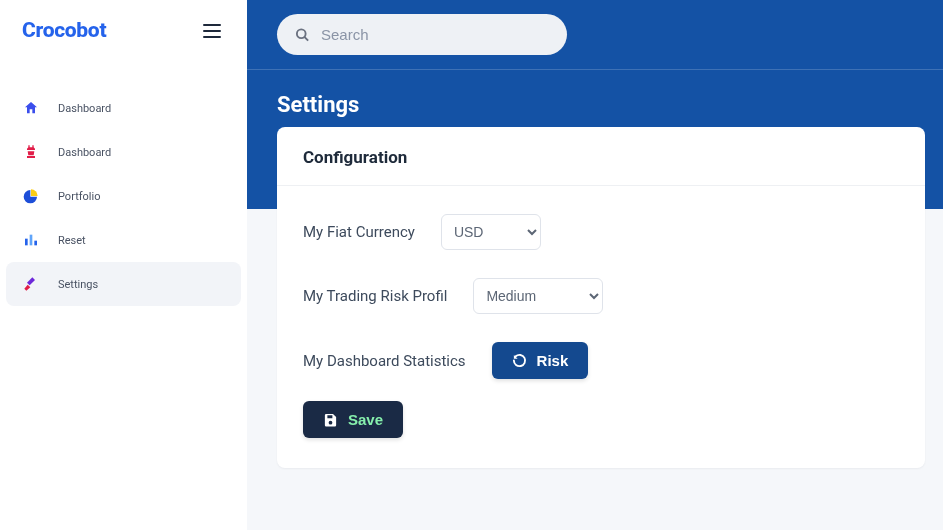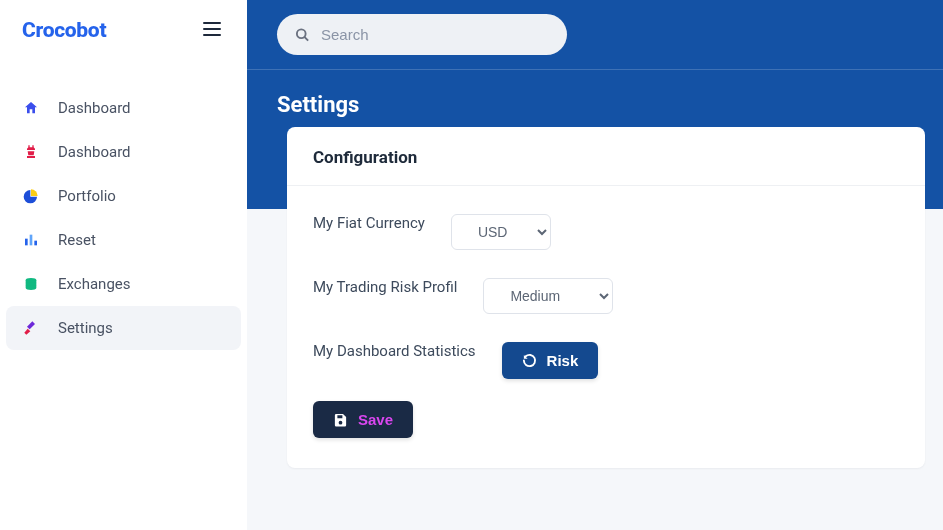--- a/index.html
+++ b/index.html
@@ -15,21 +15,21 @@
   
   .sidebar {
     width: 247px;
     background: #fff;
     display: flex;
     flex-direction: column;
     position: relative;
   }
   .sidebar-header {
     display: flex;
-    align-items: flex-start;
+    align-items: flex-end;
     justify-content: space-between;
     padding: 18px 22px 18px 22px;
   }
   .brand {
     font-size: 21px;
     font-weight: 800;
     color: #2563eb;
     letter-spacing: -0.3px;
   }
   .hamburger {
@@ -51,21 +51,21 @@
     display: flex;
     flex-direction: column;
     gap: 0px;
     padding: 0 6px;
   }
   .nav-item {
     display: flex;
     align-items: center;
     gap: 18px;
     padding: 13px 16px;
-    font-size: 15px;
+    font-size: 11px;
     color: #515a6e;
     cursor: pointer;
     border-radius: 8px;
   }
   .nav-item.active {
     background: #f2f4f8;
   }
   .nav-item .icon {
     width: 18px;
     height: 18px;
@@ -122,53 +122,54 @@
 
   .content-area {
     flex: 1;
     position: relative;
     background: #f5f7fa;
     margin-top: 82px;
   }
 
   .card {
     position: absolute;
-    left: 40px;
+    left: 30px;
     right: 18px;
     top: -82px;
     background: #fff;
     border-radius: 8px;
     box-shadow: 0 1px 2px rgba(16,24,40,0.05);
   }
   .card-header {
     padding: 20px 26px 18px 26px;
     border-bottom: 1px solid #eef0f3;
   }
   .card-title {
     font-size: 17px;
     font-weight: 700;
     color: #1e2a3a;
   }
   .card-body {
     padding: 28px 26px 30px 26px;
   }
   .form-row {
     display: flex;
+    align-items: center;
     gap: 26px;
     margin-bottom: 28px;
   }
   .form-row:last-of-type { margin-bottom: 22px; }
   .form-label {
     font-size: 15px;
     color: #3d4a5c;
   }
   select.form-control {
     border: 1px solid #dfe3ea;
     border-radius: 6px;
-    padding: 8px 22px;
+    padding: 8px 8px;
     font-size: 14px;
     color: #5c6675;
     background: #fff;
     outline: none;
   }
   .select-narrow { width: 100px; }
   .select-wide { width: 130px; }
 
   .btn {
     display: inline-flex;
@@ -181,21 +182,21 @@
     font-weight: 600;
     cursor: pointer;
     box-shadow: 0 2px 4px rgba(0,0,0,0.12);
   }
   .btn-reset {
     background: #14498f;
     color: #fff;
   }
   .btn-save {
     background: #1a2a45;
-    color: #d946ef;
+    color: #86efac;
   }
   .btn .icon {
     display: inline-flex;
     align-items: center;
     justify-content: center;
   }
 </style>
 </head>
 <body>
 
@@ -242,31 +243,20 @@
       <span class="icon">
         <svg width="16" height="16" viewBox="0 0 24 24">
             <rect x="3" y="10" width="4" height="10" fill="#2563eb"></rect>
             <rect x="10" y="4" width="4" height="16" fill="#60a5fa"></rect>
             <rect x="17" y="13" width="4" height="7" fill="#2563eb"></rect>
           </svg>
       </span>
       <span class="nav-label">Reset</span>
     </div>
 
-    <div class="nav-item">
-      <span class="icon">
-        <svg width="16" height="16" viewBox="0 0 24 24" fill="#10b981">
-            <ellipse cx="12" cy="6" rx="8" ry="3"></ellipse>
-            <path d="M4 6v4c0 1.7 3.6 3 8 3s8-1.3 8-3V6"></path>
-            <path d="M4 10v4c0 1.7 3.6 3 8 3s8-1.3 8-3v-4"></path>
-            <path d="M4 14v4c0 1.7 3.6 3 8 3s8-1.3 8-3v-4"></path>
-          </svg>
-      </span>
-      <span class="nav-label">Exchanges</span>
-    </div>
 
     <div class="nav-item active">
       <span class="icon">
         <svg width="16" height="16" viewBox="0 0 24 24">
             <path fill="#6d28d9" d="M14 2l4 4-8 8-4-4 8-8z"></path>
             <path fill="#e11d48" d="M7 13l4 4-6 5-3-3 5-6z"></path>
           </svg>
       </span>
       <span class="nav-label">Settings</span>
     </div>

